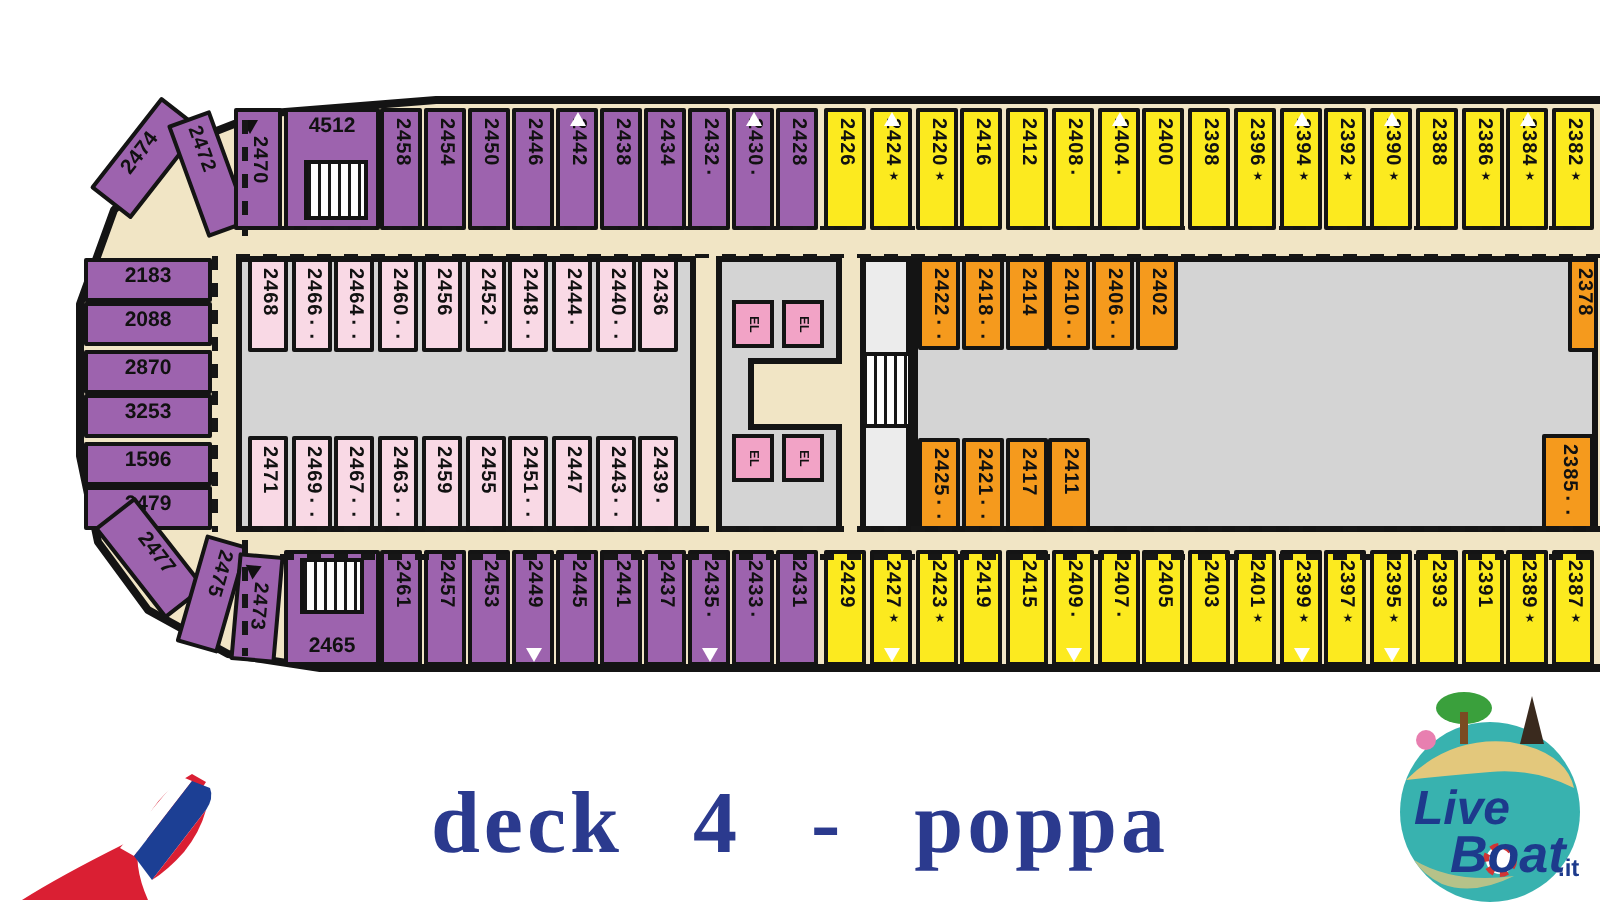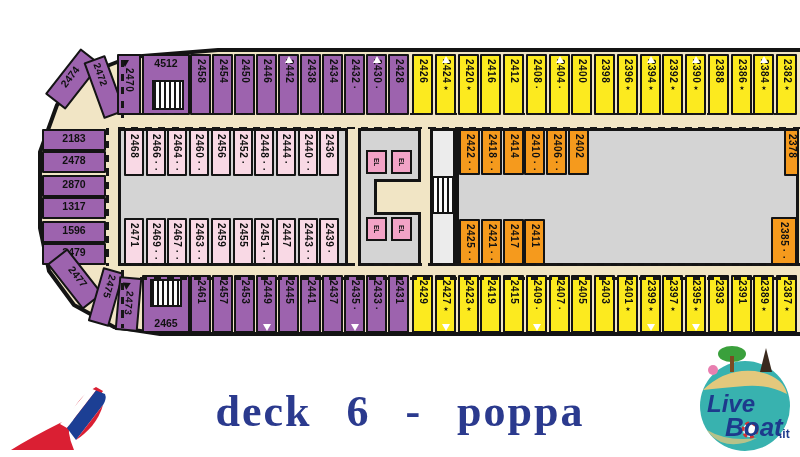--- a/index.html
+++ b/index.html
@@ -364,27 +364,27 @@
         <span class="mk">★</span>
       </div>
       <div class="cab yellow" style="left: 776px; top: 275px; width: 21px; height: 58px;">
         <span class="num">2387</span>
         <span class="mk">★</span>
       </div>
       <div class="cab purple hz" style="left: 42px; top: 129px; width: 64px; height: 22px;">
         <span class="num">2183</span>
       </div>
       <div class="cab purple hz" style="left: 42px; top: 151px; width: 64px; height: 22px;">
-        <span class="num">2478</span>
+        <span class="num">2088</span>
       </div>
       <div class="cab purple hz" style="left: 42px; top: 175px; width: 64px; height: 22px;">
         <span class="num">2870</span>
       </div>
       <div class="cab purple hz" style="left: 42px; top: 197px; width: 64px; height: 22px;">
-        <span class="num">1317</span>
+        <span class="num">3253</span>
       </div>
       <div class="cab purple hz" style="left: 42px; top: 221px; width: 64px; height: 22px;">
         <span class="num">1596</span>
       </div>
       <div class="cab purple hz" style="left: 42px; top: 243px; width: 64px; height: 22px;">
         <span class="num">2479</span>
       </div>
       <div class="cab purple hz" style="left: 44px; top: 66px; width: 58px; height: 26px; transform: rotate(-52deg);">
         <span class="num">2474</span>
       </div>
@@ -434,21 +434,21 @@
       </div>
       <div class="hdash" style="left: 140px; top: 112.5px; width: 660px;"></div>
       <div class="hdash" style="left: 118px; top: 126.5px; width: 682px;"></div>
       <div class="hdash" style="left: 118px; top: 263px; width: 682px;"></div>
       <div class="hdash" style="left: 140px; top: 277px; width: 660px;"></div>
       <div class="vdash" style="left: 106px; top: 128px; height: 138px;"></div>
       <div class="vdash" style="left: 121px; top: 60px; height: 58px;"></div>
       <div class="vdash" style="left: 121px; top: 270px; height: 58px;"></div>
     </div>
 
-  <div id="title">deck 6 - poppa</div>
+  <div id="title">deck 4 - poppa</div>
 
   <svg width="108" height="72" style="position:absolute;left:8px;top:382px;" viewBox="0 0 108 72">
     <path d="M3 68 L66 68 Q58 50 62 36 Q68 16 88 5 L95 9 Q86 22 82 34 L54 40 Q22 56 3 68 Z" fill="#da1f33"></path>
     <path d="M52 42 L82 6 L88 8.5 L59 46 Z" fill="#ffffff"></path>
     <path d="M59 46 L88 8.5 L97 12 Q99 17 95 23 L68 58 Z" fill="#1c3f94"></path>
     <path d="M68 58 L95 23 Q92 34 84 44 Q76 53 68 58 Z" fill="#da1f33"></path>
   </svg>
 
   <svg width="115" height="119" style="position:absolute;left:687px;top:338px;" viewBox="0 0 115 119">
     <circle cx="58" cy="68" r="45" fill="#38b2af"></circle>

